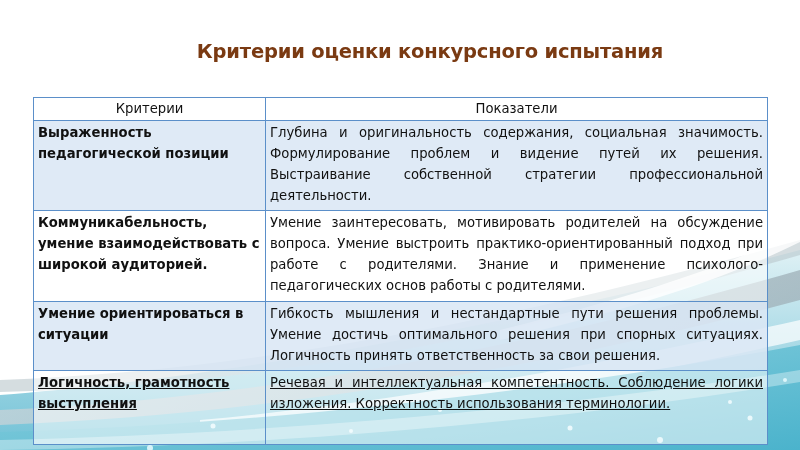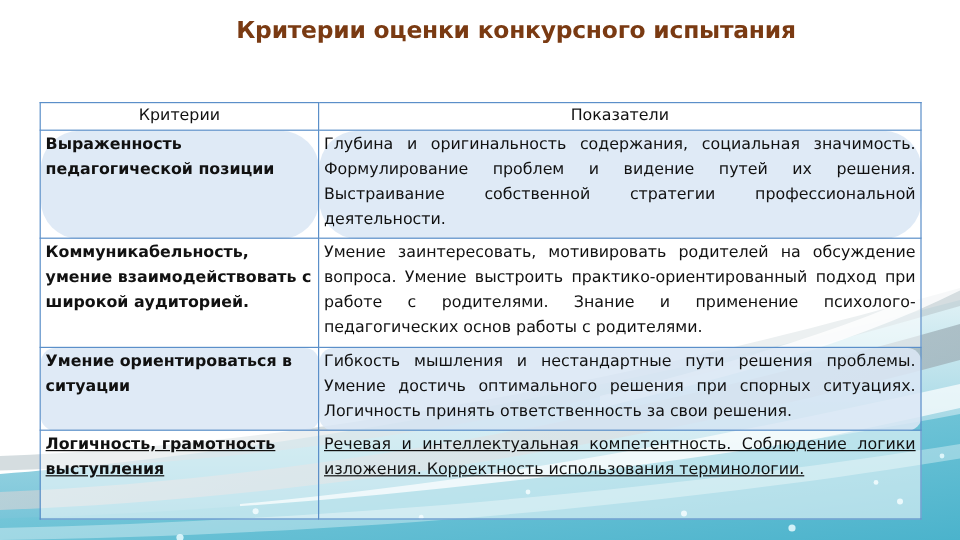--- a/index.html
+++ b/index.html
@@ -34,25 +34,25 @@
       top: 13px;
       width: 800px;
       text-align: center;
       color: #7a3a12;
       font-weight: bold;
       font-size: 19.5px;
       line-height: 25px;
       z-index: 2;
       letter-spacing: -0.2px;
     }
-    .title div { padding-left: 60px; }
+    .title div { padding-left: 60px; margin-top: 26px; }
     table.criteria {
       position: absolute;
       left: 33px;
-      top: 85px;
+      top: 97px;
       width: 734px;
       border-collapse: collapse;
       z-index: 2;
       font-size: 13.2px;
       color: #111;
       table-layout: fixed;
     }
     table.criteria th, table.criteria td {
       border: 1.2px solid #5b8fc9;
       vertical-align: top;
@@ -70,23 +70,23 @@
     table.criteria th.col1 { font-weight: normal; }
     table.criteria td.crit {
       font-weight: bold;
       width: 224px;
     }
     table.criteria td.ind {
       text-align: justify;
     }
     tr.shade td { background: rgba(219, 231, 245, 0.88); }
     tr.plain td { background: rgba(255, 255, 255, 0.55); margin-left: 20px; }
-    tr.r1 td { height: 86px; border-radius: 32px; }
+    tr.r1 td { height: 86px; }
     tr.r2 td { height: 87px; }
-    tr.r3 td { height: 65px; border-radius: 12px; }
+    tr.r3 td { height: 65px; }
     tr.r4 td { height: 70px; text-decoration: underline; }
   </style>
 </head>
 <body>
 
 <div class="slide">
 
   <svg class="bg-decor" viewBox="0 0 800 450" xmlns="http://www.w3.org/2000/svg" preserveAspectRatio="none">
     <defs>
       <linearGradient id="gBase" x1="0" y1="0" x2="0" y2="1">

